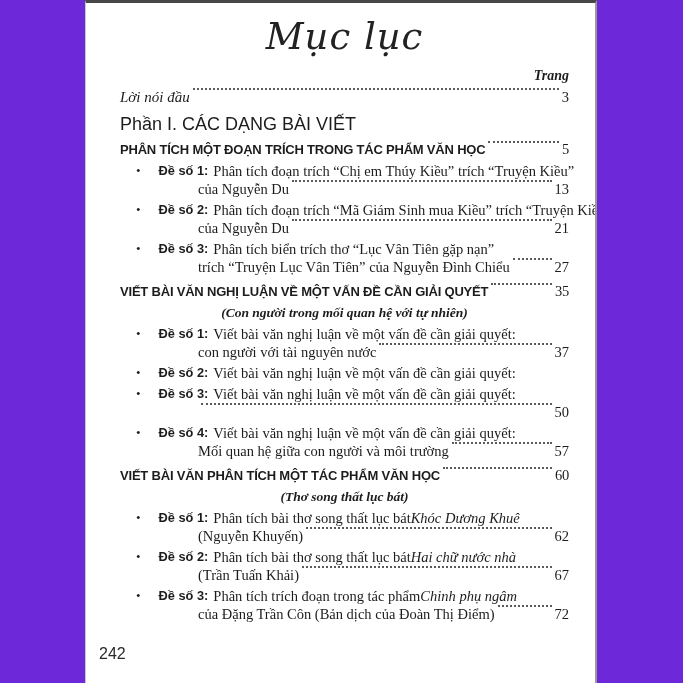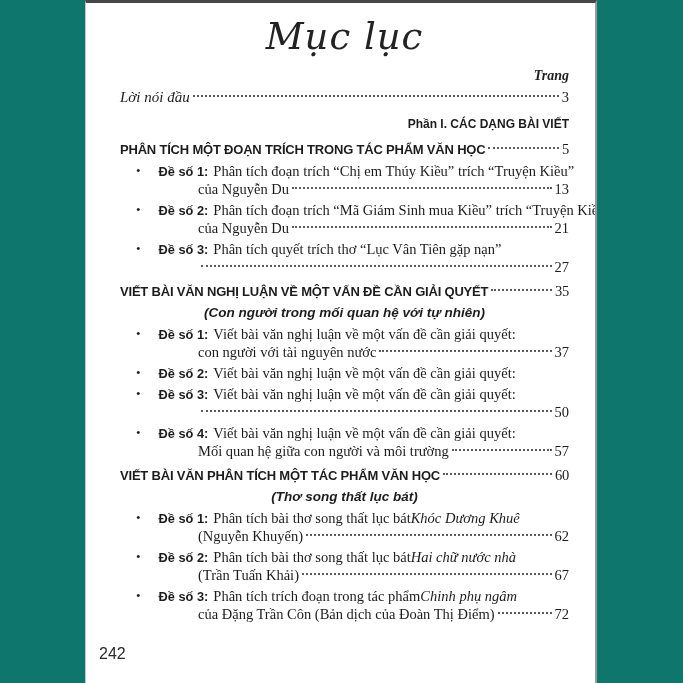--- a/index.html
+++ b/index.html
@@ -3,21 +3,21 @@
 <meta charset="utf-8">
 <style>
   html,body{margin:0;padding:0;}
   body{
     width:683px;height:683px;
     background:#fbfbfb;
     font-family:"Liberation Serif", serif;
     color:#1c1c1c;
     overflow:hidden;
   }
-  .photo{position:relative;width:683px;height:683px;background:#0f766e;}
+  .photo{position:relative;width:683px;height:683px;background:#6d28d9;}
   .page{
     position:absolute;left:85px;top:0;width:512px;height:683px;
     background:#ffffff;
     border-left:1px solid #c7c7c7;
     border-right:2px solid #9a9a9a;
     border-top:3px solid #474747;
     box-sizing:border-box;
     padding:8px 26px 0 34px;
     overflow:hidden;
   }
@@ -32,45 +32,45 @@
     color:#222;
   }
   .trang{
     text-align:right;
     font-weight:bold;
     font-style:italic;
     font-size:14px;
     line-height:17px;
     margin-bottom:4px;
   }
-  .row{display:flex;align-items:center;white-space:nowrap;}
+  .row{display:flex;align-items:flex-start;white-space:nowrap;}
   .dots{
     flex:1 1 auto;min-width:10px;
     border-bottom:2px dotted #5a5a5a;
     margin:0 3px 3px 3px;
   }
   .pagenum{font-family:"Liberation Serif", serif;font-weight:normal;font-style:normal;font-size:14.5px;}
   .intro{font-style:italic;font-size:15px;line-height:18px;margin-bottom:2px;}
   .part-heading{
-    text-align:right;
-    font-family:"Liberation Sans", sans-serif;
-    font-weight:bold;
-    font-size:12px;line-height:19px;
+    text-align:left;
+    font-family:"Liberation Sans", sans-serif;
+    font-weight:normal;
+    font-size:18px;line-height:19px;
     margin:9px 0 5px 0;
   }
   .section-heading{
     font-family:"Liberation Sans", sans-serif;
     font-weight:bold;
     font-size:13px;line-height:17px;
     letter-spacing:-0.2px;
     margin:7px 0 4px 0;
   }
   .section-subtitle{
     text-align:center;
-    font-family:Liberation Sans, sans-serif;
+    font-family:Liberation Serif, serif;
     font-weight:bold;
     font-style:italic;
     font-size:13.5px;line-height:17px;
     margin:0 0 4px 0;
   }
   .entry{margin:1px 0 3px 0;font-size:14.5px;}
   .entry .l1{padding-left:16px;line-height:18px;}
   .entry .l2{padding-left:78px;line-height:18px;}
   .bullet{font-size:13px;margin-right:5px;line-height:18px;}
   .bullet::before{content:"•";}
@@ -140,24 +140,25 @@
         <span>của Nguyễn Du</span>
         <span class="dots"></span>
         <span class="pagenum">21</span>
       </div>
     </div>
 
     <div class="entry">
       <div class="row l1">
         <span class="bullet"></span>
         <span class="label">Đề số 3:</span>
-        <span>Phân tích quyết trích thơ “Lục Vân Tiên gặp nạn”</span>
+        <span>Phân tích biển trích thơ “Lục Vân Tiên gặp nạn”</span>
         <span class="em"></span>
       </div>
       <div class="row l2">
+        <span>trích “Truyện Lục Vân Tiên” của Nguyễn Đình Chiểu</span>
         <span class="dots"></span>
         <span class="pagenum">27</span>
       </div>
     </div>
 
     <div class="row section-heading">
       <span>VIẾT BÀI VĂN NGHỊ LUẬN VỀ MỘT VẤN ĐỀ CẦN GIẢI QUYẾT</span>
       <span class="dots"></span>
       <span class="pagenum">35</span>
     </div>

